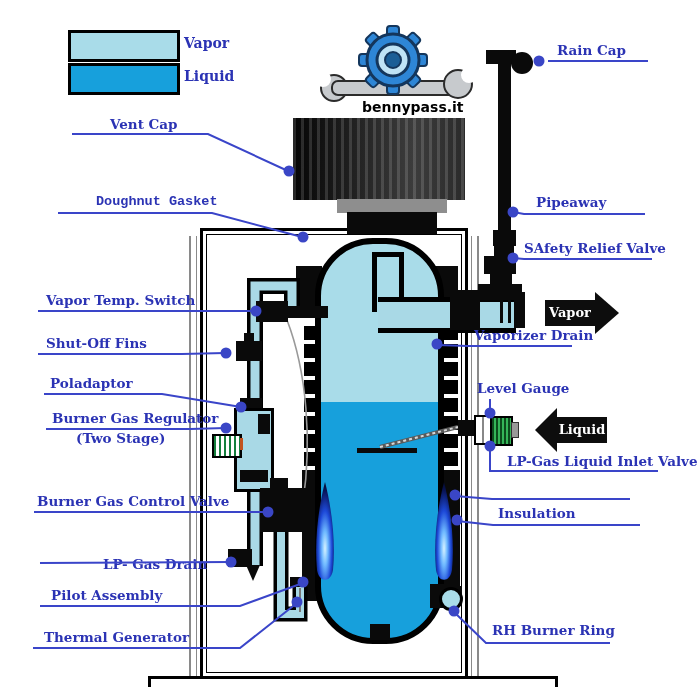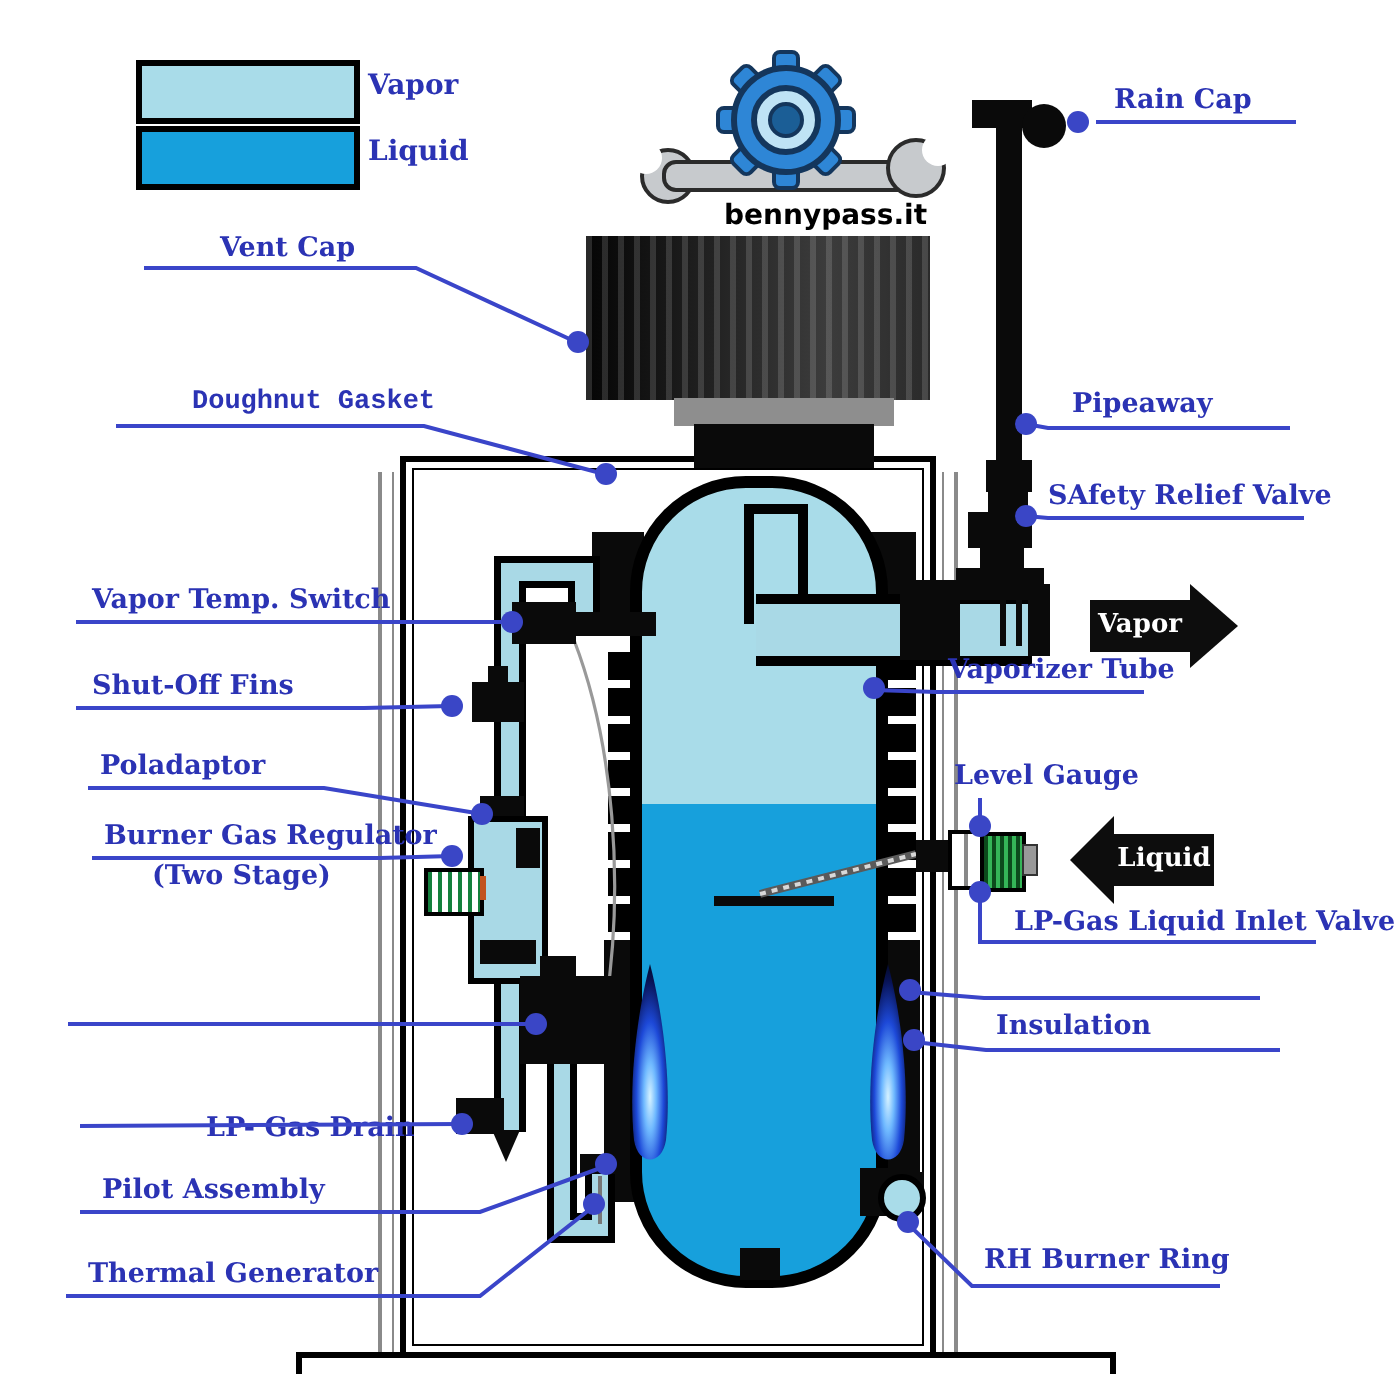--- a/index.html
+++ b/index.html
@@ -161,27 +161,28 @@
     <text x="44" y="90" font-family="DejaVu Sans, sans-serif" font-size="14" font-weight="bold" fill="#000">bennypass.it</text>
   </svg>
 
   <div class="callout" style="left:557px;top:42px;">Rain Cap</div>
   <div class="callout" style="left:110px;top:116px;">Vent Cap</div>
   <div class="callout" style="left:96px;top:194px;font-family:Liberation Mono, monospace;">Doughnut Gasket</div>
   <div class="callout" style="left:536px;top:194px;">Pipeaway</div>
   <div class="callout" style="left:46px;top:292px;">Vapor Temp. Switch</div>
   <div class="callout" style="left:524px;top:240px;">SAfety Relief Valve</div>
   <div class="callout" style="left:46px;top:335px;">Shut-Off Fins</div>
-  <div class="callout" style="left:474px;top:327px;">Vaporizer Tube</div>
+  <div class="callout" style="left:474px;top:327px;">Vaporizer Drain</div>
   <div class="callout" style="left:50px;top:375px;">Poladaptor</div>
   <div class="callout" style="left:52px;top:410px;">Burner Gas Regulator</div>
   <div class="callout" style="left:76px;top:430px;">(Two Stage)</div>
   <div class="callout" style="left:477px;top:380px;">Level Gauge</div>
   <div class="callout" style="left:495px;top:453px;margin-left:12px;">LP-Gas Liquid Inlet Valve</div>
   <div class="callout" style="left:498px;top:505px;">Insulation</div>
+  <div class="callout" style="left:37px;top:493px;">Burner Gas Control Valve</div>
   <div class="callout" style="left:55px;top:556px;margin-left:48px;">LP- Gas Drain</div>
   <div class="callout" style="left:51px;top:587px;">Pilot Assembly</div>
   <div class="callout" style="left:44px;top:629px;">Thermal Generator</div>
   <div class="callout" style="left:492px;top:622px;">RH Burner Ring</div>
 
   <svg class="abs lines" width="700" height="687" style="left:0;top:0;">
     <g fill="none" stroke="#3a45c9" stroke-width="2">
       <polyline points="548,61 648,61"></polyline>
       <polyline points="72,134 208,134 288,171"></polyline>
       <polyline points="58,213 212,213 302,237"></polyline>

